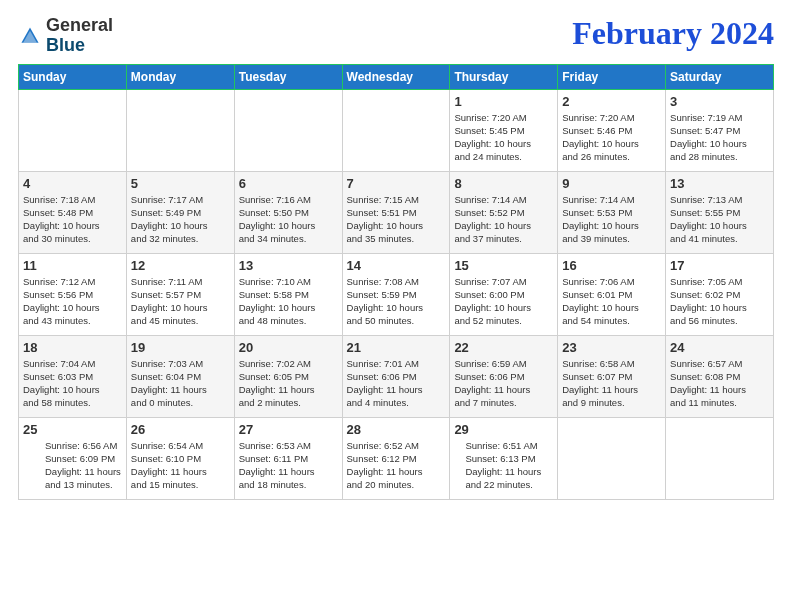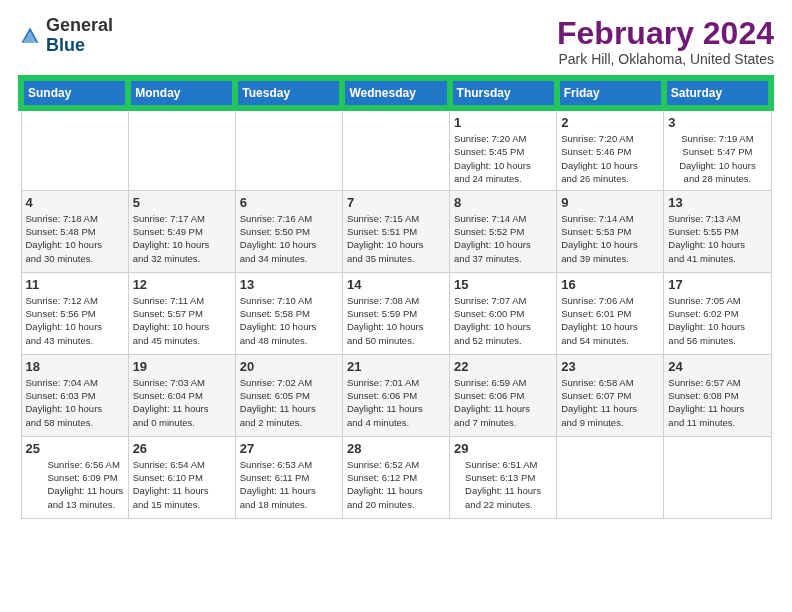--- a/index.html
+++ b/index.html
@@ -36,40 +36,41 @@
     .logo-icon {
       width: 24px;
       height: 24px;
     }
     .title-area {
       text-align: right;
     }
     .month-title {
       font-size: 32px;
       font-weight: bold;
-      color: #701a75;
+      color: #1d4ed8;
       line-height: 1.1;
+      font-family: Liberation Serif, serif;
     }
     .location {
       font-size: 14px;
       color: #444;
     }
     .calendar-table {
       width: 100%;
       border-collapse: collapse;
       table-layout: fixed;
     }
     .calendar-table th {
       background: #2176c7;
       color: #fff;
       font-size: 12px;
       font-weight: bold;
       padding: 5px 4px;
       text-align: left;
-      border: 6px solid #22c55e;
+      border: 1px solid #22c55e;
     }
     .calendar-table td {
       border: 1px solid #d0d0d0;
       vertical-align: top;
       padding: 4px 4px 4px 4px;
       font-size: 10px;
       color: #333;
       height: 82px;
     }
     .day-num {
@@ -107,21 +108,20 @@
         <polygon points="14,4 24,22 4,22" fill="#2176c7"></polygon>
         <polygon points="14,8 22,22 6,22" fill="#fff" opacity="0.4"></polygon>
       </svg>
       <div class="logo-text">
         <span class="logo-general">General</span><br>
         <span class="logo-blue">Blue</span>
       </div>
     </div>
     <div class="title-area">
       <div class="month-title">February 2024</div>
-      <div class="location">Park Hill, Oklahoma, United States</div>
     </div>
   </div>
 
   <table class="calendar-table">
     <thead>
       <tr>
       <th>Sunday</th>
           <th>Monday</th>
           <th>Tuesday</th>
           <th>Wednesday</th>
@@ -145,21 +145,21 @@
           </td>
           <td>
             <span class="day-num">2</span>
             <div class="day-info" style="white-space: pre-line;">Sunrise: 7:20 AM
 Sunset: 5:46 PM
 Daylight: 10 hours
 and 26 minutes.</div>
           </td>
           <td>
             <span class="day-num">3</span>
-            <div class="day-info" style="white-space: pre-line; text-align: center;">Sunrise: 7:19 AM
+            <div class="day-info" style="white-space: pre-line;">Sunrise: 7:19 AM
 Sunset: 5:47 PM
 Daylight: 10 hours
 and 28 minutes.</div>
           </td>
         </tr>
         <tr>
           <td>
             <span class="day-num">4</span>
             <div class="day-info" style="white-space: pre-line;">Sunrise: 7:18 AM
 Sunset: 5:48 PM

